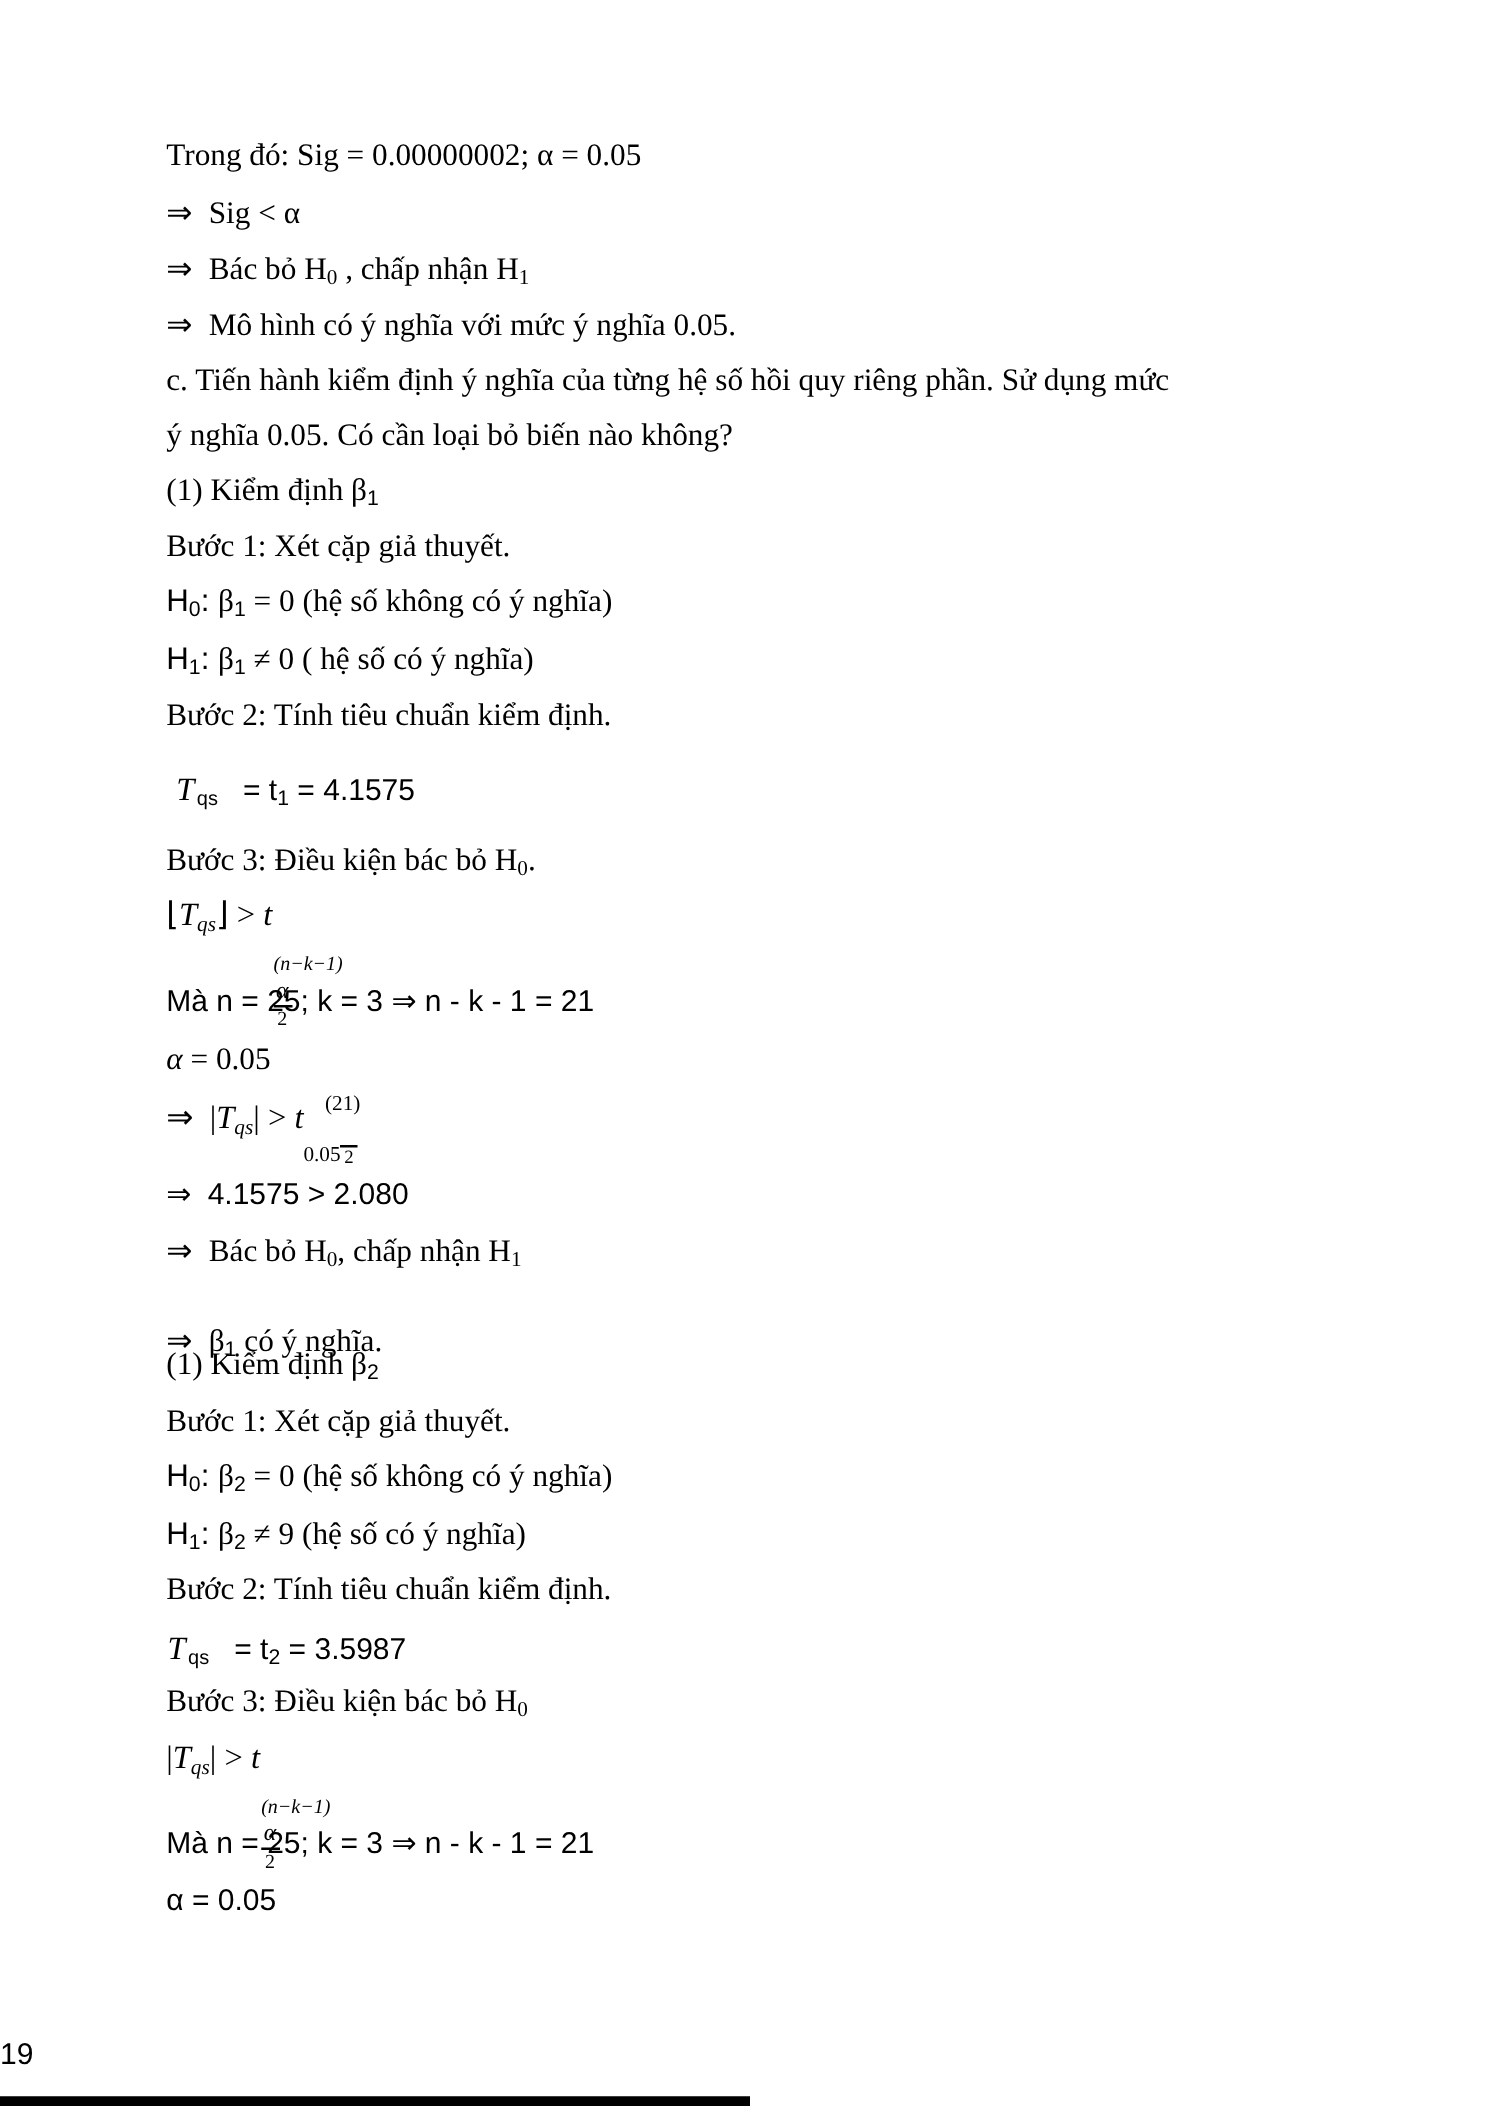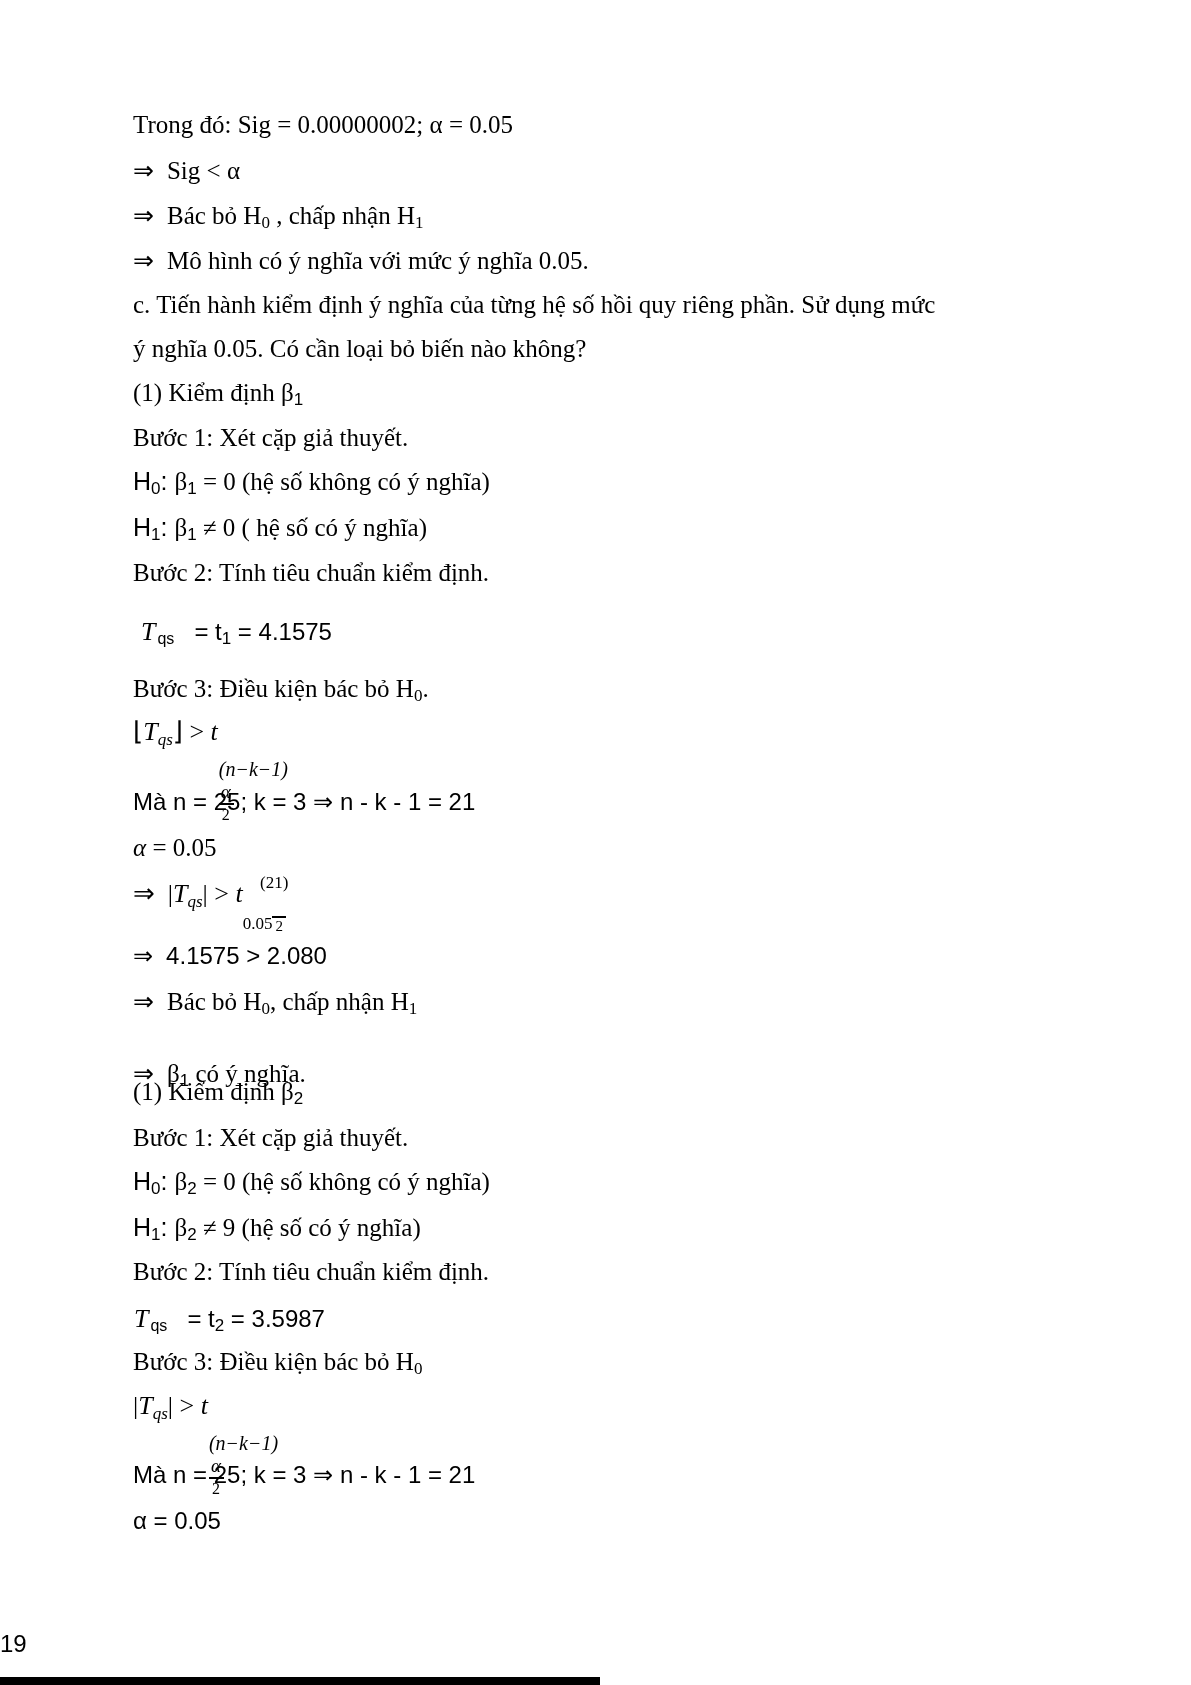--- a/index.html
+++ b/index.html
@@ -31,21 +31,21 @@
   
   .subqs { font-family: "Liberation Sans", sans-serif; font-size: 16px; vertical-align: -4px; margin-left: 2px; }
   .eqgap { margin-left: 20px; }
   
   .math { font-family: "Liberation Serif", serif; font-size: 26px; }
   .msub { font-size: 17px; vertical-align: -5px; }
   .mstack {
     display: inline-flex; flex-direction: column; align-items: flex-start;
     line-height: 1; vertical-align: -36px; margin-left: 1px;
   }
-  .msup { font-size: 20px; }
+  .msup { font-size: 16px; }
   .mnum { font-size: 19px; margin-top: 3px; padding-left: 2px; }
   .mden { font-size: 16px; border-top: 2px solid #000; margin-top: 2px; padding: 2px 4px 0 3px; }
   .mstack17 {
     display: inline-flex; flex-direction: row; align-items: center;
     line-height: 1; vertical-align: -27px;
   }
   .m005  { font-size: 17px; }
   .mden17 { font-size: 15px; border-top: 2px solid #000; margin-top: 2px; padding: 1px 3px 0 3px; }
   .msup17 { font-size: 17px; position: relative; left: -26px; top: -14px; display: inline-block; }
   .page-number {

